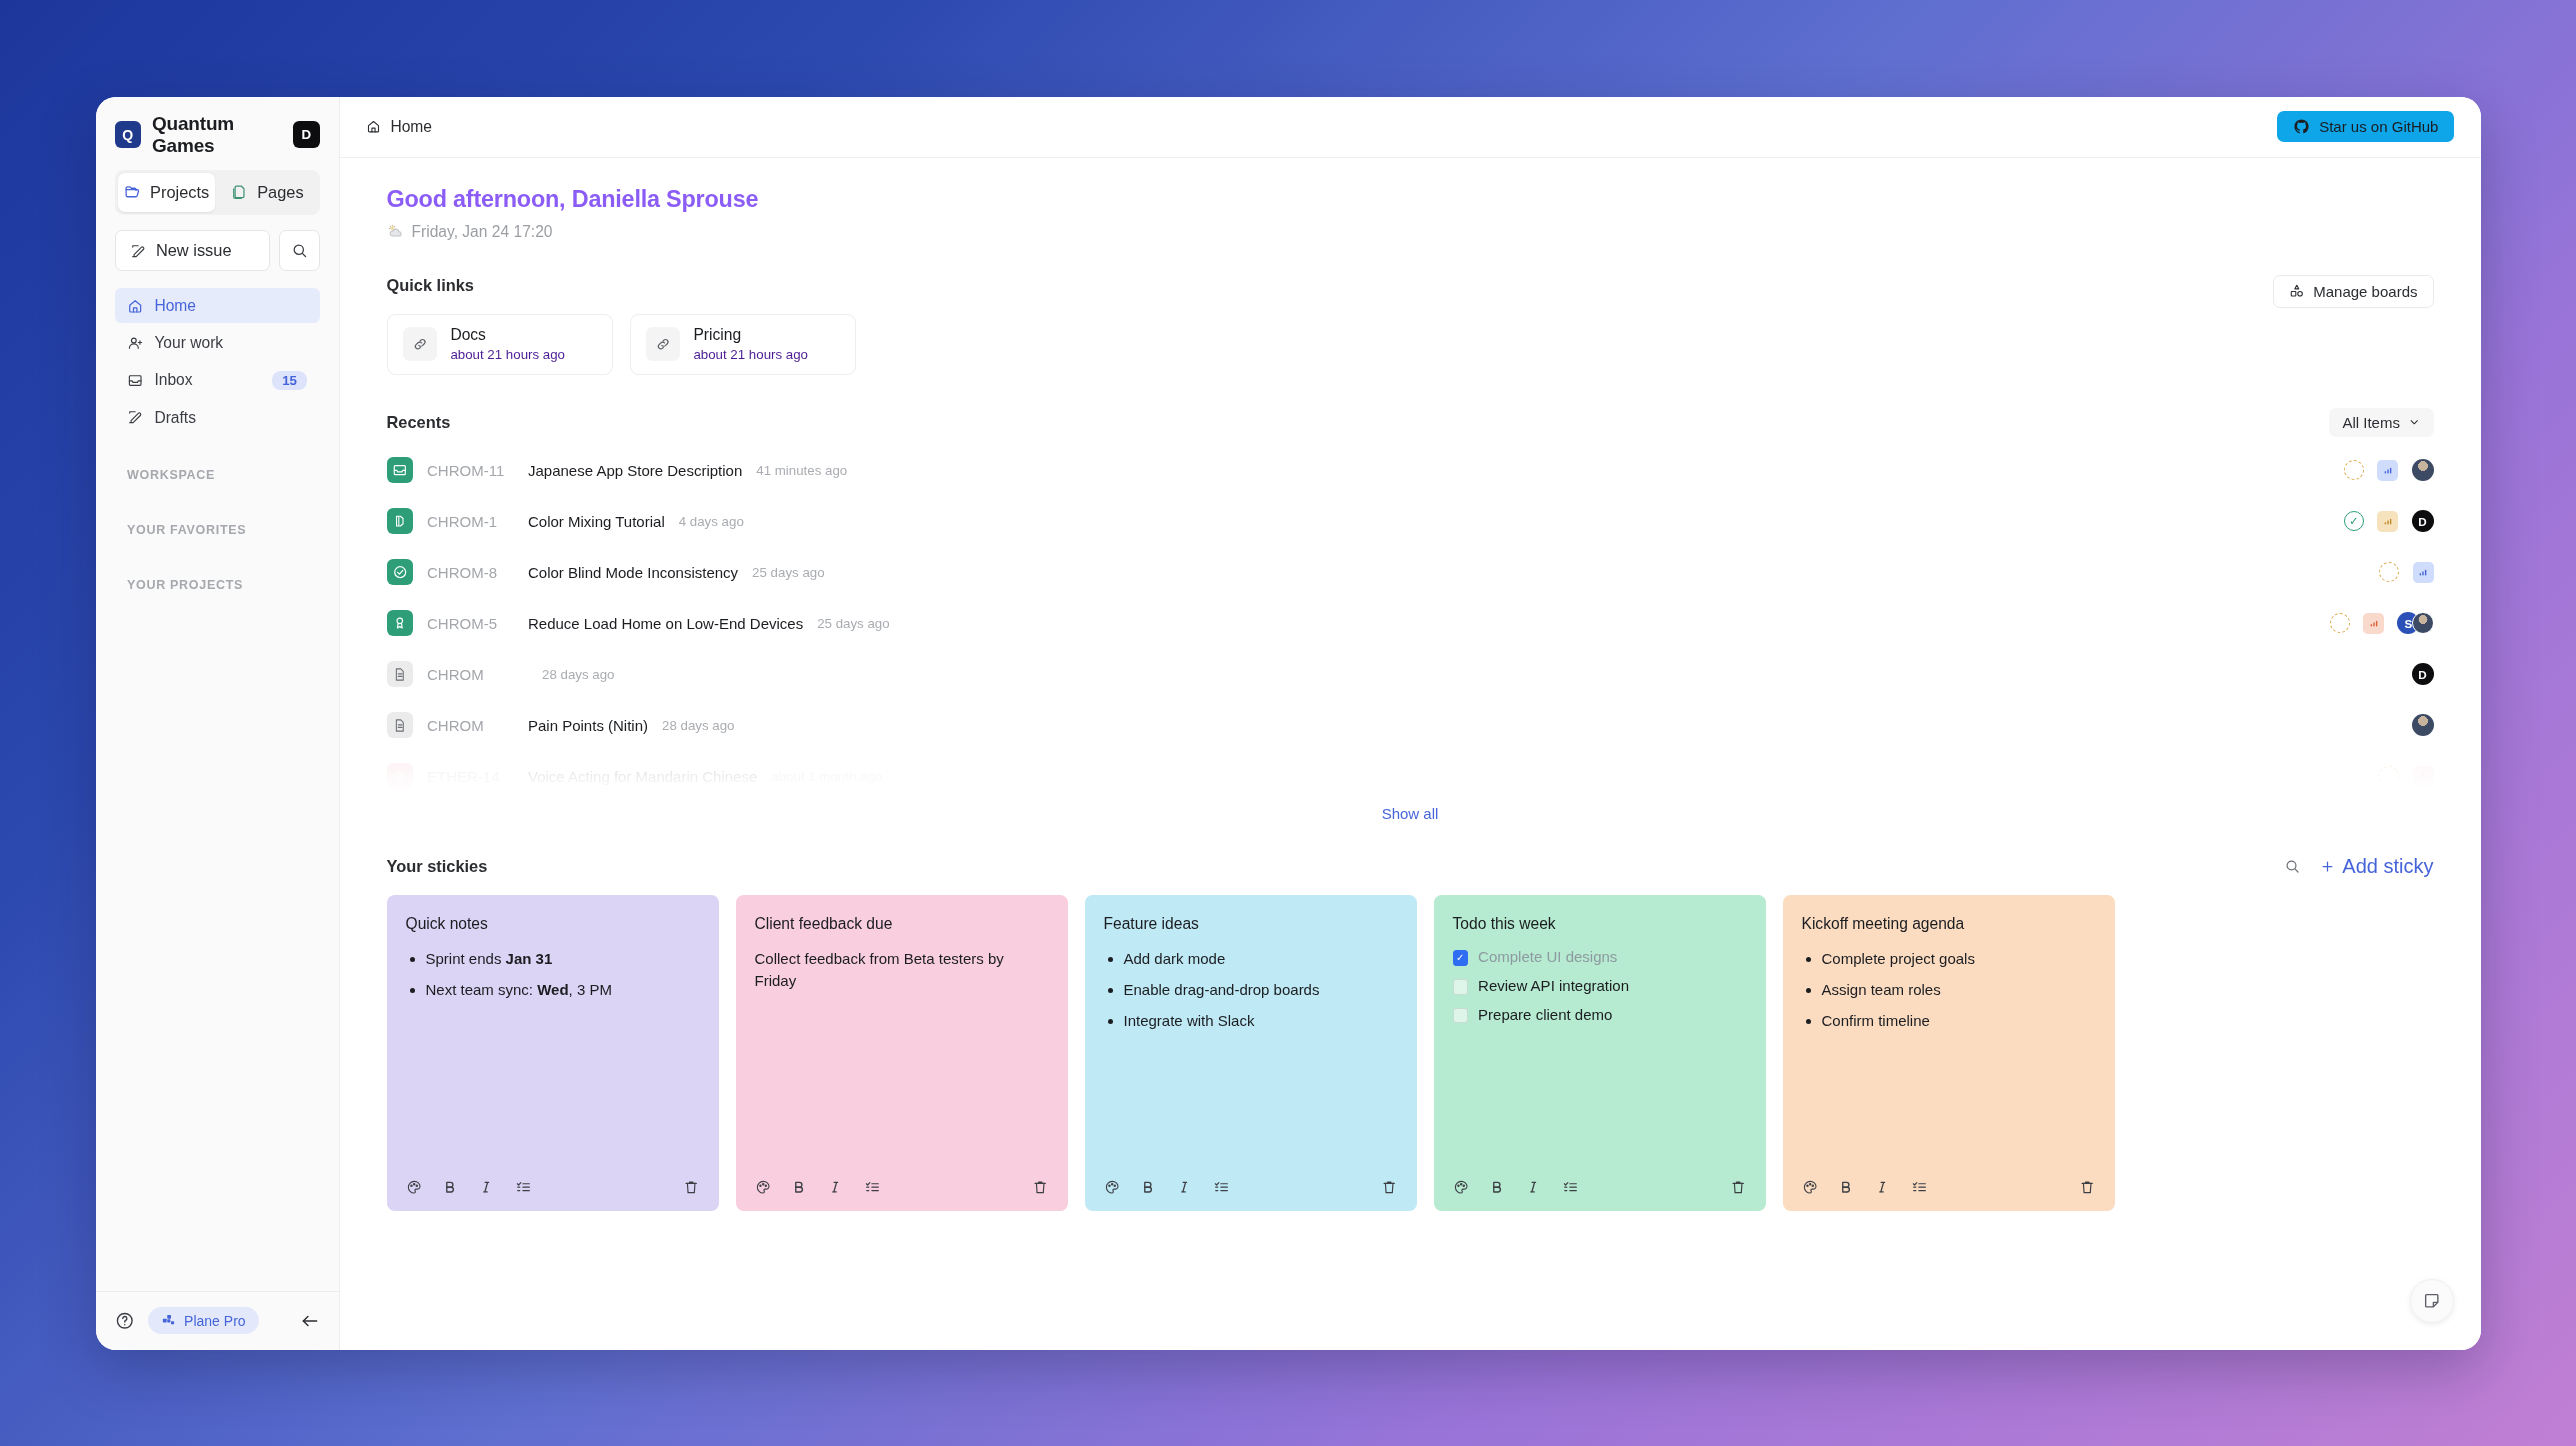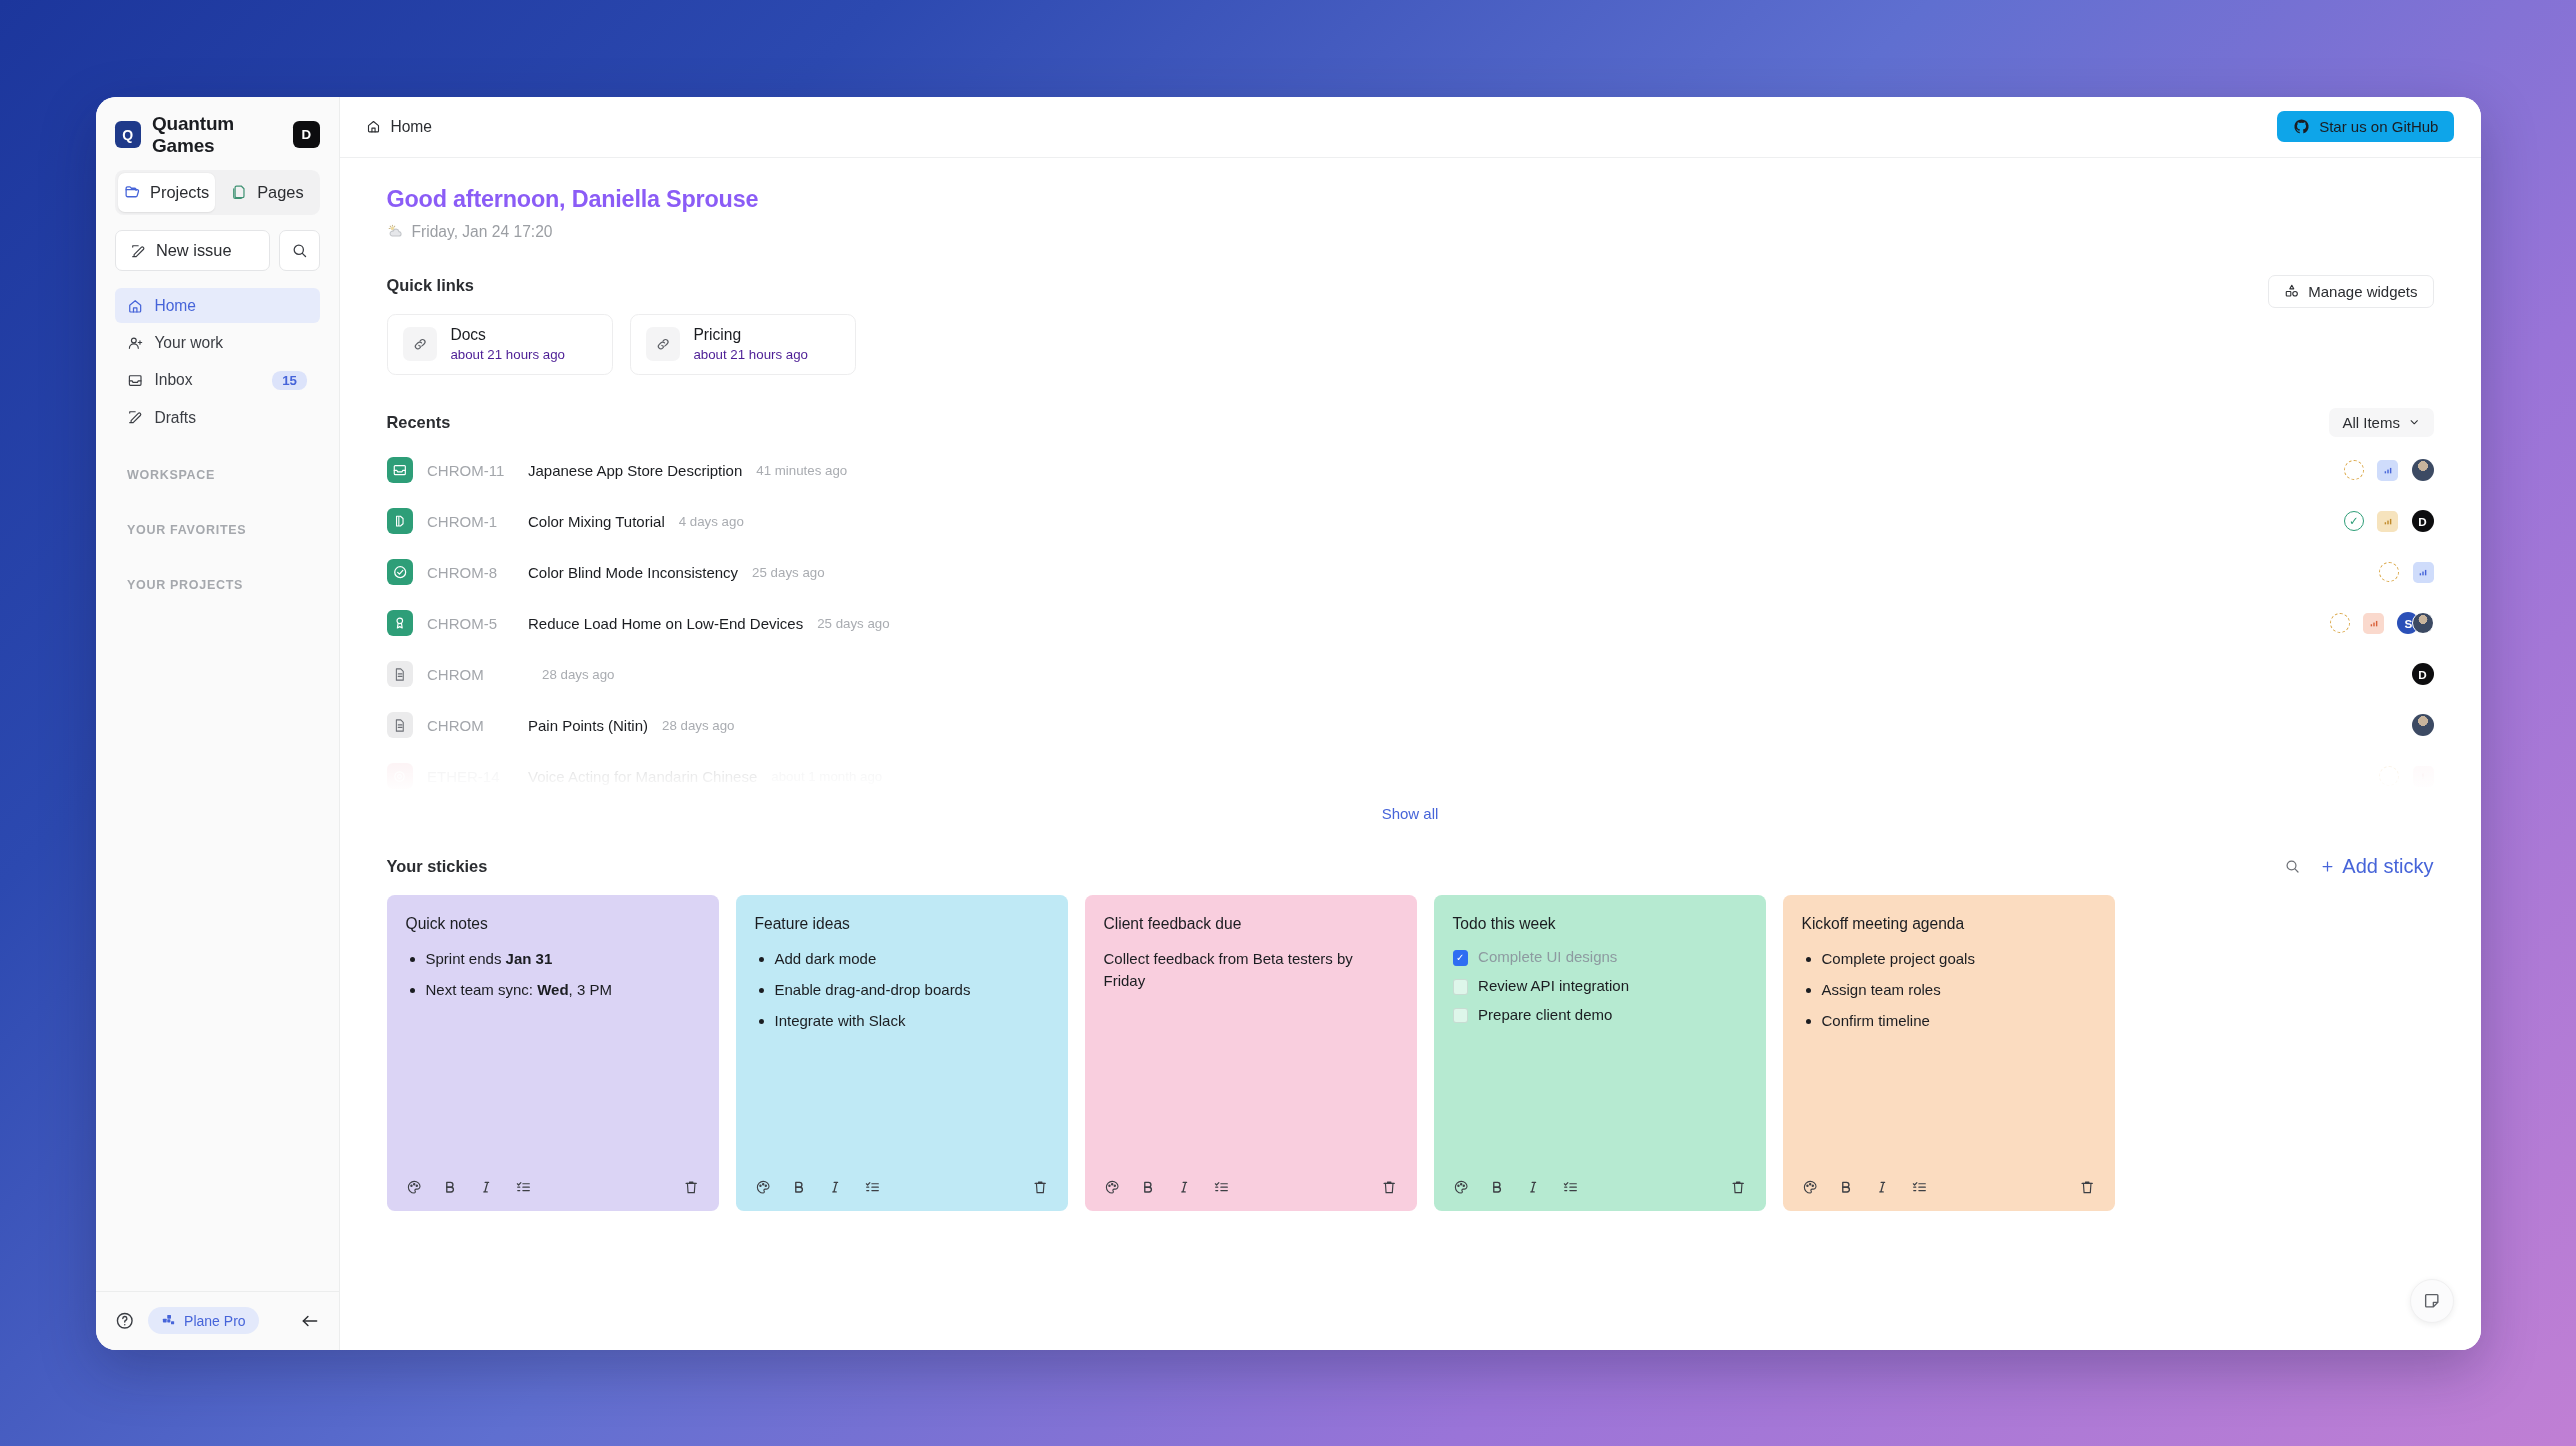--- a/index.html
+++ b/index.html
@@ -387,21 +387,21 @@
 
       <div class="mw-wrap">
         <div class="ghost-btn">
           <span>
             <svg width="15.6" height="15.6" viewBox="0 0 24 24" fill="none" stroke="#2b2d31" stroke-width="1.7" stroke-linejoin="round">
                 <path d="M12 3.5 15 9H9Z"></path>
                 <rect x="3.5" y="13" width="7" height="7" rx="1"></rect>
                 <circle cx="17" cy="16.5" r="3.5"></circle>
               </svg>
           </span>
-          <span>Manage widgets</span>
+          <span>Manage boards</span>
         </div>
       </div>
 
       <div class="sec-head">
         <div class="sec-title">Quick links</div>
         <div class="sec-spacer"></div>
         <div class="link-btn">
           <span>
             <svg width="15" height="15" viewBox="0 0 24 24" fill="none" stroke="#4664d9" stroke-width="2" stroke-linecap="round">
                 <path d="M12 5v14M5 12h14"></path>
@@ -661,70 +661,70 @@
             <div class="tb-spacer"></div>
             <span class="tb-ico">
                 <svg width="16.4" height="16.4" viewBox="0 0 24 24" fill="none" stroke="#3c3f44" stroke-width="1.7" stroke-linecap="round" stroke-linejoin="round">
                   <path d="M4.5 6.5h15M9.5 6.5V4.5h5v2"></path>
                   <path d="M6.5 6.5 7.4 20h9.2l.9-13.5"></path>
                 </svg>
               </span>
           </div>
         </div>
 
+        <div class="sticky" style="background:#f9cede">
+          <div class="sticky-title">Client feedback due</div>
+          <div class="sticky-body">
+            <div class="sticky-p">Collect feedback from Beta testers by Friday</div>
+          </div>
+          <div class="sticky-toolbar">
+            <span class="tb-ico">
+                <svg width="16.4" height="16.4" viewBox="0 0 24 24" fill="none" stroke="#3c3f44" stroke-width="1.6">
+                  <path d="M12 3.5a8.5 8.5 0 1 0 0 17c1 0 1.7-.8 1.7-1.7 0-.9-.7-1.6-.7-2.4 0-.9.7-1.6 1.6-1.6h1.7a4.2 4.2 0 0 0 4.2-4.2c0-3.9-3.8-7.1-8.5-7.1Z"></path>
+                  <circle cx="8" cy="10" r="1"></circle>
+                  <circle cx="12" cy="7.6" r="1"></circle>
+                  <circle cx="15.8" cy="10" r="1"></circle>
+                </svg>
+              </span>
+            <span class="tb-ico">
+                <svg width="16.4" height="16.4" viewBox="0 0 24 24" fill="none" stroke="#3c3f44" stroke-width="2" stroke-linecap="round" stroke-linejoin="round">
+                  <path d="M7 5h5.5a3.5 3.5 0 0 1 0 7H7Z"></path>
+                  <path d="M7 12h6.2a3.5 3.5 0 0 1 0 7H7Z"></path>
+                </svg>
+              </span>
+            <span class="tb-ico">
+                <svg width="16.4" height="16.4" viewBox="0 0 24 24" fill="none" stroke="#3c3f44" stroke-width="1.9" stroke-linecap="round">
+                  <path d="M15.5 5h-5M13.5 19h-5M14 5 10 19"></path>
+                </svg>
+              </span>
+            <span class="tb-ico">
+                <svg width="16.4" height="16.4" viewBox="0 0 24 24" fill="none" stroke="#3c3f44" stroke-width="1.7" stroke-linecap="round" stroke-linejoin="round">
+                  <path d="m3.5 7 1.8 1.8L8.6 5.4"></path>
+                  <path d="M11.5 7H21M11.5 12H21M11.5 17H21"></path>
+                  <path d="M4 12h3M4 17h3"></path>
+                </svg>
+              </span>
+            <div class="tb-spacer"></div>
+            <span class="tb-ico">
+                <svg width="16.4" height="16.4" viewBox="0 0 24 24" fill="none" stroke="#3c3f44" stroke-width="1.7" stroke-linecap="round" stroke-linejoin="round">
+                  <path d="M4.5 6.5h15M9.5 6.5V4.5h5v2"></path>
+                  <path d="M6.5 6.5 7.4 20h9.2l.9-13.5"></path>
+                </svg>
+              </span>
+          </div>
+        </div>
+
         <div class="sticky" style="background:#bfe9f5">
           <div class="sticky-title">Feature ideas</div>
           <div class="sticky-body">
             <ul>
               <li>Add dark mode</li>
               <li>Enable drag-and-drop boards</li>
               <li>Integrate with Slack</li>
             </ul>
-          </div>
-          <div class="sticky-toolbar">
-            <span class="tb-ico">
-                <svg width="16.4" height="16.4" viewBox="0 0 24 24" fill="none" stroke="#3c3f44" stroke-width="1.6">
-                  <path d="M12 3.5a8.5 8.5 0 1 0 0 17c1 0 1.7-.8 1.7-1.7 0-.9-.7-1.6-.7-2.4 0-.9.7-1.6 1.6-1.6h1.7a4.2 4.2 0 0 0 4.2-4.2c0-3.9-3.8-7.1-8.5-7.1Z"></path>
-                  <circle cx="8" cy="10" r="1"></circle>
-                  <circle cx="12" cy="7.6" r="1"></circle>
-                  <circle cx="15.8" cy="10" r="1"></circle>
-                </svg>
-              </span>
-            <span class="tb-ico">
-                <svg width="16.4" height="16.4" viewBox="0 0 24 24" fill="none" stroke="#3c3f44" stroke-width="2" stroke-linecap="round" stroke-linejoin="round">
-                  <path d="M7 5h5.5a3.5 3.5 0 0 1 0 7H7Z"></path>
-                  <path d="M7 12h6.2a3.5 3.5 0 0 1 0 7H7Z"></path>
-                </svg>
-              </span>
-            <span class="tb-ico">
-                <svg width="16.4" height="16.4" viewBox="0 0 24 24" fill="none" stroke="#3c3f44" stroke-width="1.9" stroke-linecap="round">
-                  <path d="M15.5 5h-5M13.5 19h-5M14 5 10 19"></path>
-                </svg>
-              </span>
-            <span class="tb-ico">
-                <svg width="16.4" height="16.4" viewBox="0 0 24 24" fill="none" stroke="#3c3f44" stroke-width="1.7" stroke-linecap="round" stroke-linejoin="round">
-                  <path d="m3.5 7 1.8 1.8L8.6 5.4"></path>
-                  <path d="M11.5 7H21M11.5 12H21M11.5 17H21"></path>
-                  <path d="M4 12h3M4 17h3"></path>
-                </svg>
-              </span>
-            <div class="tb-spacer"></div>
-            <span class="tb-ico">
-                <svg width="16.4" height="16.4" viewBox="0 0 24 24" fill="none" stroke="#3c3f44" stroke-width="1.7" stroke-linecap="round" stroke-linejoin="round">
-                  <path d="M4.5 6.5h15M9.5 6.5V4.5h5v2"></path>
-                  <path d="M6.5 6.5 7.4 20h9.2l.9-13.5"></path>
-                </svg>
-              </span>
-          </div>
-        </div>
-
-        <div class="sticky" style="background:#f9cede">
-          <div class="sticky-title">Client feedback due</div>
-          <div class="sticky-body">
-            <div class="sticky-p">Collect feedback from Beta testers by Friday</div>
           </div>
           <div class="sticky-toolbar">
             <span class="tb-ico">
                 <svg width="16.4" height="16.4" viewBox="0 0 24 24" fill="none" stroke="#3c3f44" stroke-width="1.6">
                   <path d="M12 3.5a8.5 8.5 0 1 0 0 17c1 0 1.7-.8 1.7-1.7 0-.9-.7-1.6-.7-2.4 0-.9.7-1.6 1.6-1.6h1.7a4.2 4.2 0 0 0 4.2-4.2c0-3.9-3.8-7.1-8.5-7.1Z"></path>
                   <circle cx="8" cy="10" r="1"></circle>
                   <circle cx="12" cy="7.6" r="1"></circle>
                   <circle cx="15.8" cy="10" r="1"></circle>
                 </svg>
               </span>

